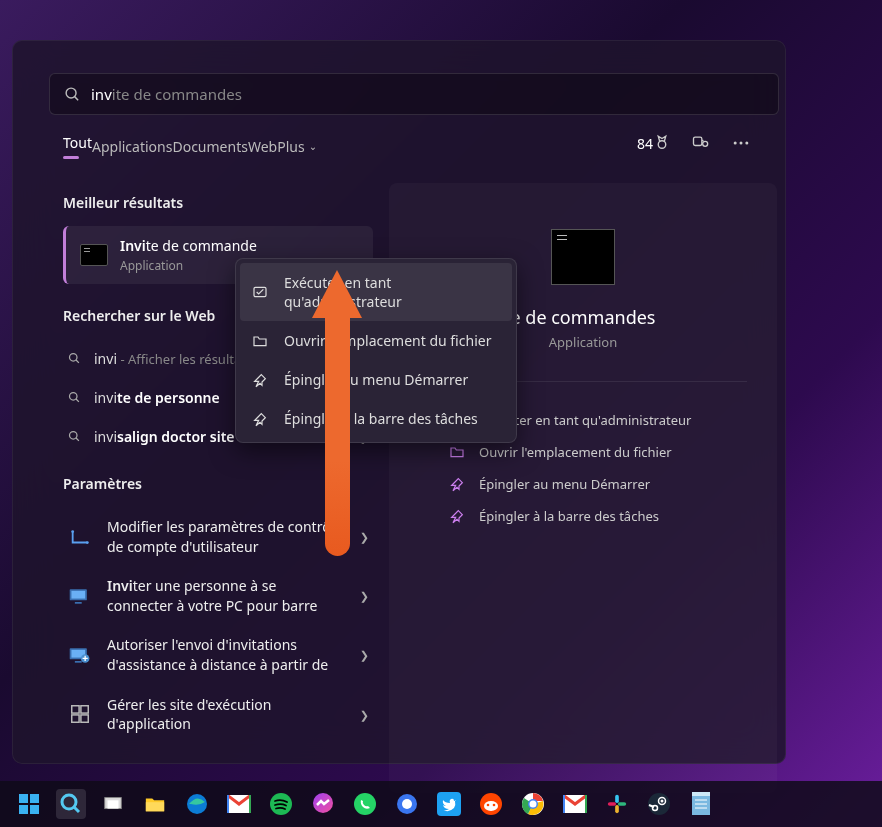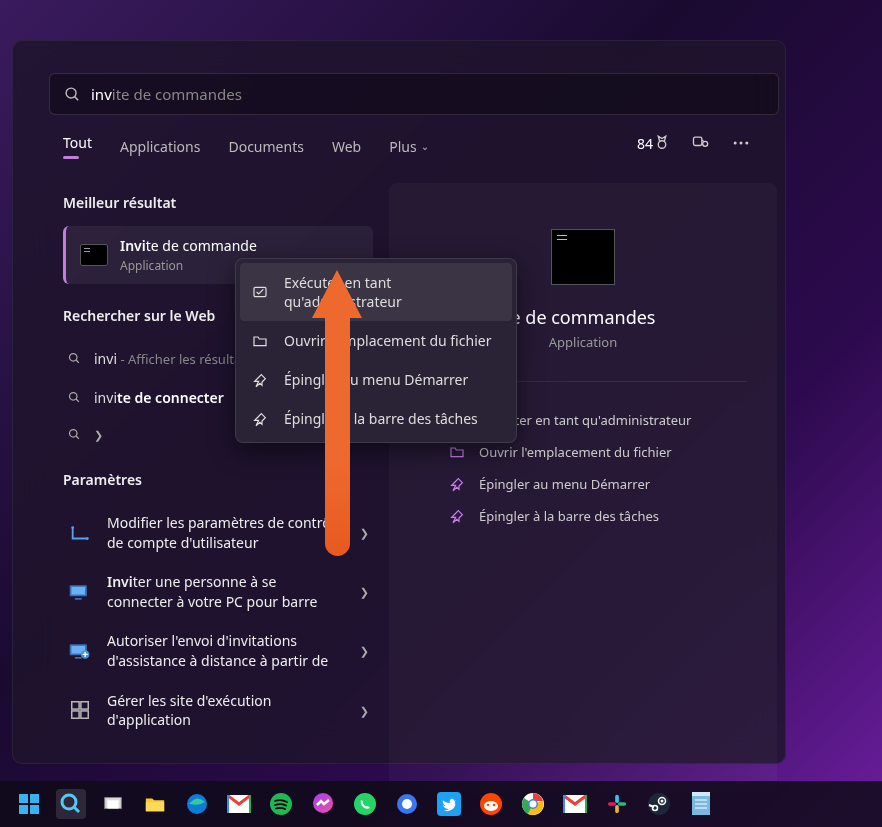--- a/index.html
+++ b/index.html
@@ -35,21 +35,20 @@
       display: flex;
       align-items: center;
       padding: 0 14px;
       gap: 10px;
     }
     .tabs {
       position: absolute;
       left: 50px;
       top: 92px;
       display: flex;
-      gap: 28px;
       align-items: center;
       font-size: 14px;
       color: #bbb;
     }
     .tab { cursor: pointer; padding-bottom: 6px; }
     .tab.active { color: #fff; }
     .tab.active::after {
       content: "";
       display: block;
       height: 3px;
@@ -294,21 +293,21 @@
     <span class="icon-btn">
       <svg width="20" height="20" viewBox="0 0 24 24" fill="#ccc">
           <circle cx="5" cy="12" r="1.8"></circle>
           <circle cx="12" cy="12" r="1.8"></circle>
           <circle cx="19" cy="12" r="1.8"></circle>
         </svg>
     </span>
   </div>
 
   <div class="left-col">
-    <div class="section-heading">Meilleur résultat</div>
+    <div class="section-heading">Meilleur résultats</div>
 
     <div class="best-match">
       <div class="cmd-thumb"></div>
       <div class="best-match-text">
         <div class="title">
           <b>Invi</b><span>te de commande</span>
         </div>
         <div class="subtitle">Application</div>
       </div>
     </div>
@@ -329,31 +328,34 @@
     </div>
 
     <div class="result-item">
       <span>
         <svg width="15" height="15" viewBox="0 0 24 24" fill="none" stroke="#aaa" stroke-width="2">
             <circle cx="10" cy="10" r="6"></circle>
             <line x1="19" y1="19" x2="14.5" y2="14.5"></line>
           </svg>
       </span>
       <span class="text">
-        <span>invi</span><b>te de connecter</b>
+        <span>invi</span><b>te de personne</b>
       </span>
       <span class="chevron-r">❯</span>
     </div>
 
     <div class="result-item">
       <span>
         <svg width="15" height="15" viewBox="0 0 24 24" fill="none" stroke="#aaa" stroke-width="2">
             <circle cx="10" cy="10" r="6"></circle>
             <line x1="19" y1="19" x2="14.5" y2="14.5"></line>
           </svg>
+      </span>
+      <span class="text">
+        <span>invi</span><b>salign doctor site</b>
       </span>
       <span class="chevron-r">❯</span>
     </div>
 
     <div class="section-heading" style="margin-top:18px">Paramètres</div>
 
     <div class="setting-item">
       <span class="setting-icon">
         <svg width="22" height="22" viewBox="0 0 24 24">
             <path d="M4 6 L4 18 L20 18" stroke="#5aa0f0" stroke-width="2" fill="none"></path>

